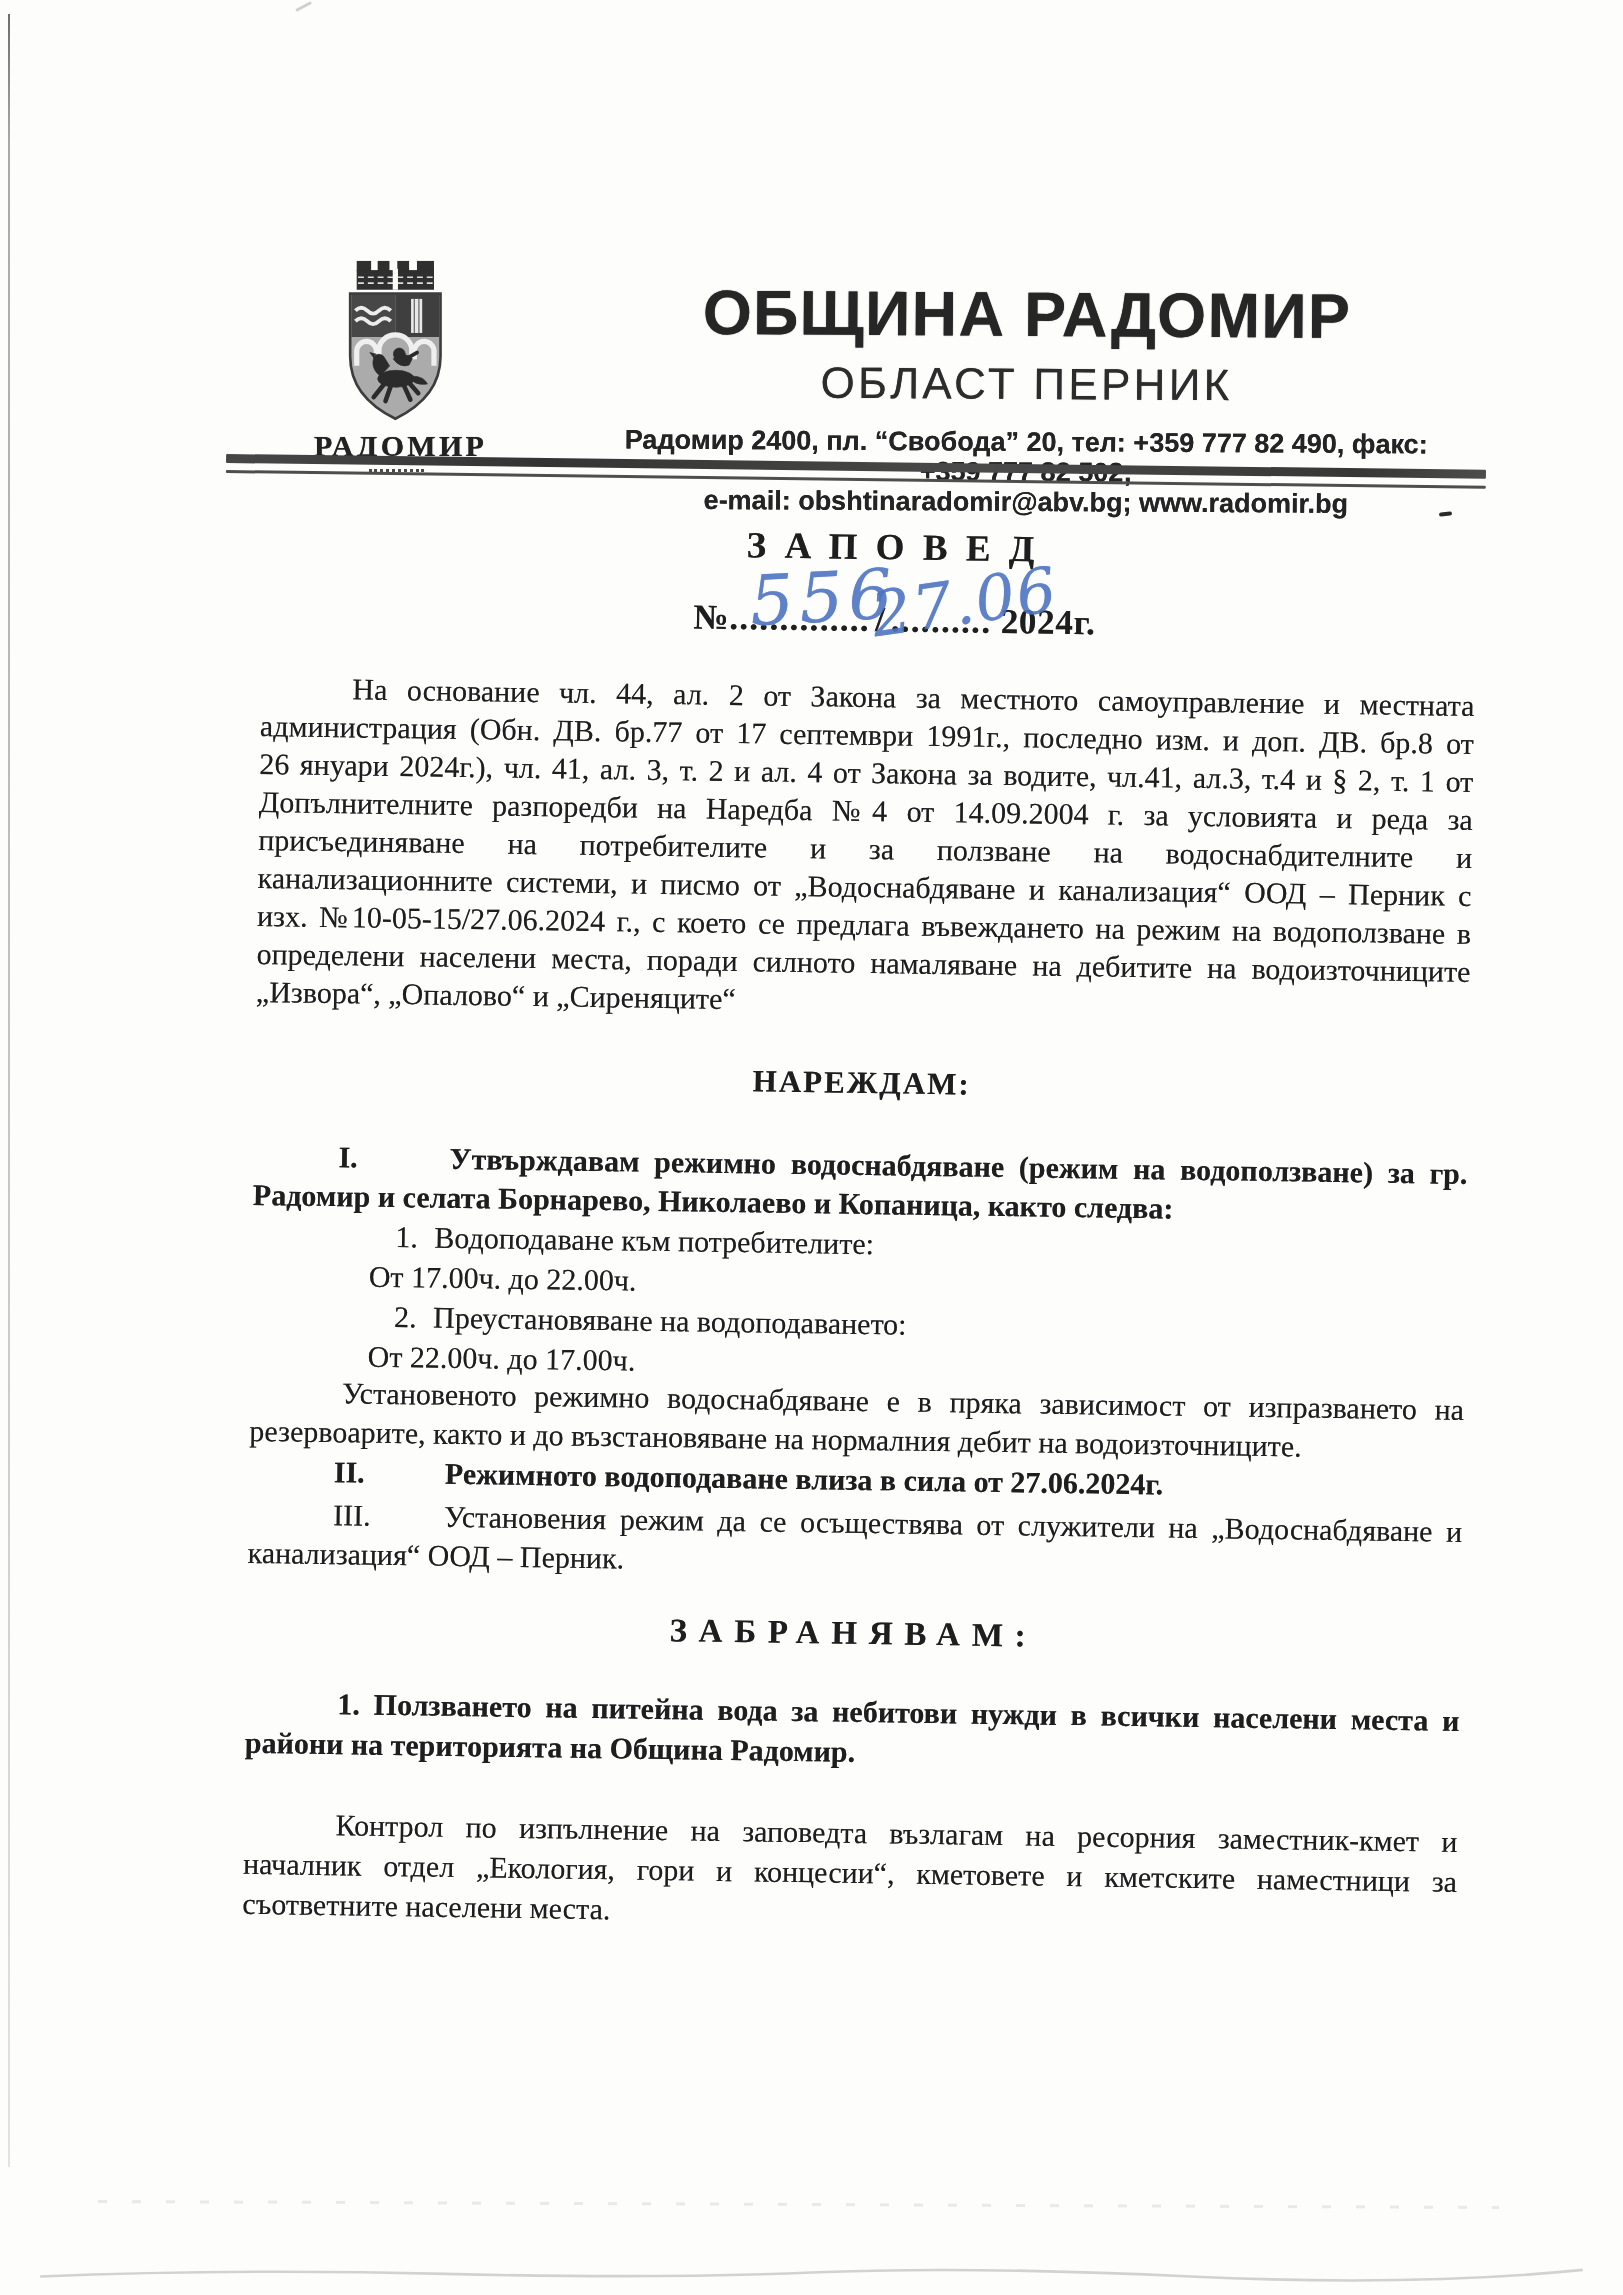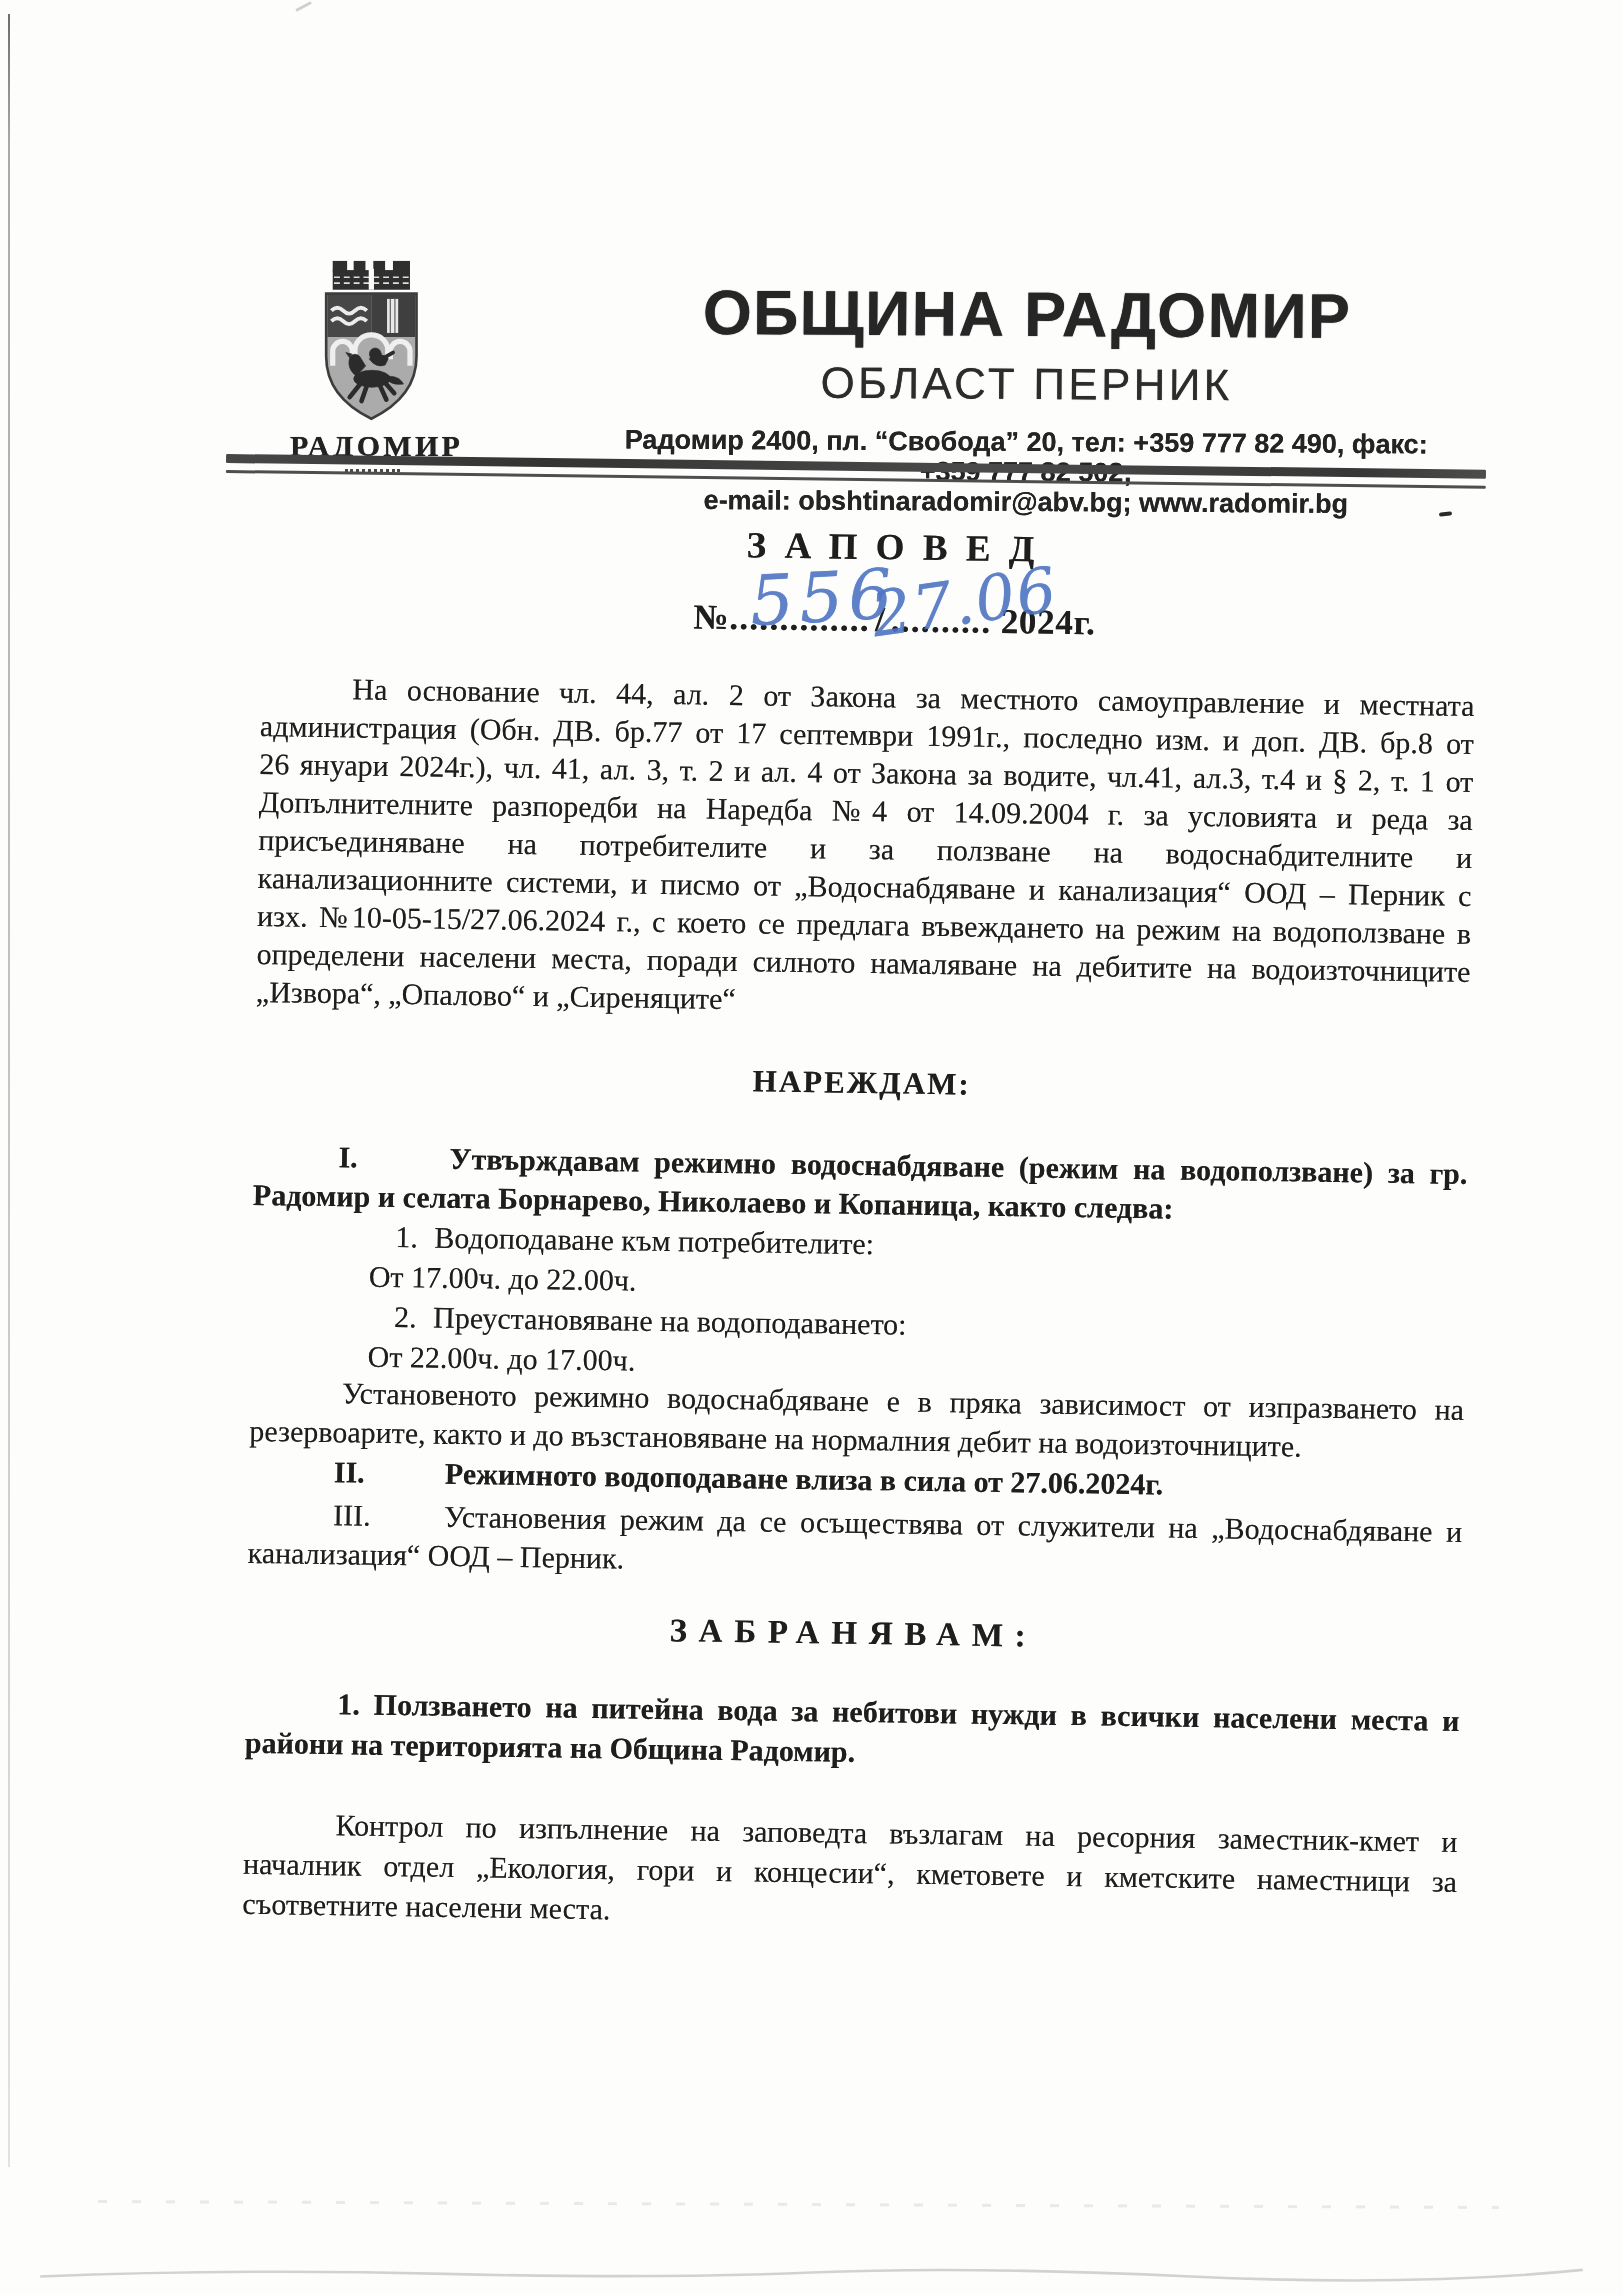--- a/index.html
+++ b/index.html
@@ -13,21 +13,21 @@
   
   .edge-line{position:absolute;left:7.9px;top:14.4px;width:2.6px;height:2153px;
     background:linear-gradient(#6d6d6d,#a9a9a9 6%,#c7c7c7 55%,#e2e2e2);}
   .speck-band{position:absolute;left:98px;top:2203px;width:1401px;height:3.3px;opacity:.55;
     background:repeating-linear-gradient(90deg,#d9d9d9 0 9.2px,transparent 9.2px 34px);
     transform:rotate(.25deg);}
   .bottom-wave{position:absolute;left:39px;top:2266px;}
   .corner-mark{position:absolute;left:295px;top:5.2px;width:17px;height:2.6px;background:#cfcfcf;transform:rotate(-28deg);}
 
   
-  .emblem{position:absolute;left:290px;top:257px;width:164px;text-align:right;}
+  .emblem{position:absolute;left:314px;top:257px;width:164px;text-align:right;}
   .emblem svg{display:block;margin:0 auto;}
   .emblem-caption{margin-top:6.5px;font-weight:bold;font-size:30px;letter-spacing:3.3px;color:#222;
     text-shadow:0 0 0.7px #333;}
   .emblem-dash{width:55px;margin:6.5px auto 0;border-top:3.9px dotted #4a4a4a;}
 
   .org{position:absolute;left:609px;top:278px;width:835px;text-align:center;
     font-family:"Liberation Sans","DejaVu Sans",sans-serif;transform:rotate(.35deg);}
   .org-name{font-size:63px;font-weight:bold;letter-spacing:1.3px;color:#262626;text-shadow:0 0 1px #3a3a3a;}
   .org-district{margin-top:9.2px;font-size:44px;letter-spacing:3.3px;color:#2c2c2c;text-shadow:0 0 0.7px #444;}
   .org-addr{margin-top:18.3px;font-size:27px;font-weight:bold;color:#242424;line-height:30px;text-shadow:0 0 0.5px #333;}

